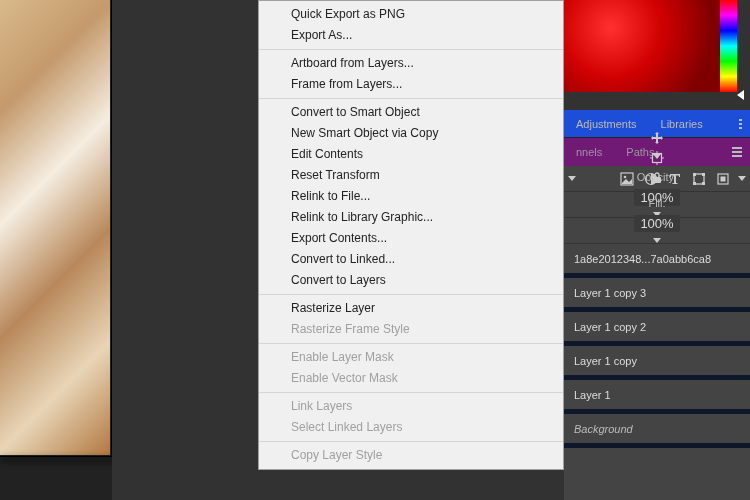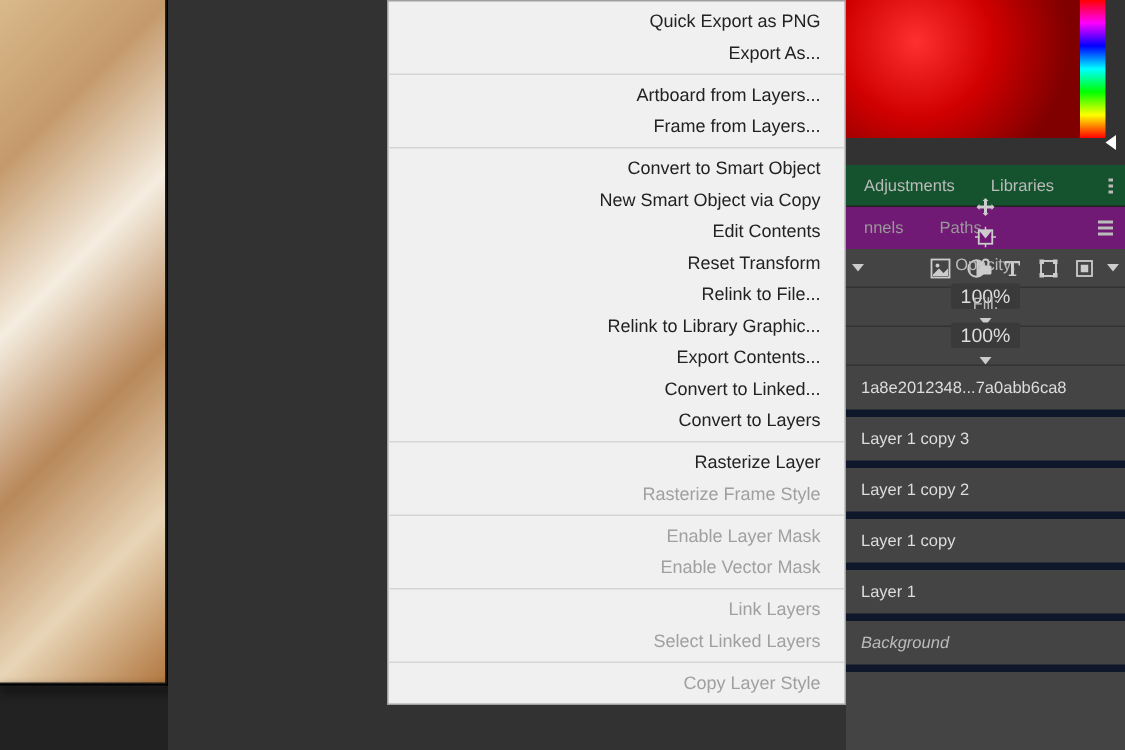--- a/index.html
+++ b/index.html
@@ -8,35 +8,35 @@
   
   .canvas-area { position: absolute; left: 0; top: 0; width: 110px; height: 455px; background: linear-gradient(135deg,#d9b98a 0%,#c49a6c 20%,#f5ede0 40%,#b8885a 60%,#e8d5b7 80%,#b27840 100%); }
   .canvas-border { position: absolute; left: 0; top: 0; width: 112px; height: 457px; border-right: 1px solid #000; border-bottom: 1px solid #000; }
   .canvas-shadow { position: absolute; left: 0; top: 457px; width: 130px; height: 6px; background: rgba(0,0,0,0.4); filter: blur(3px); }
 
   
   .workspace { position: absolute; left: 112px; top: 0; right: 0; bottom: 0; background: #323232; }
 
   
   .context-menu { position: absolute; left: 258px; top: 0; width: 306px; background: #f0f0f0; border: 1px solid #a0a0a0; font-size: 12px; color: #222; }
-  .menu-group { border-bottom: 1px solid #d5d5d5; padding: 3px 0; text-align: right; }
+  .menu-group { border-bottom: 1px solid #d5d5d5; padding: 3px 16px; }
   .menu-group:last-child { border-bottom: none; }
   .menu-item { padding: 3px 16px; line-height: 15px; cursor: default; white-space: nowrap; }
   .menu-item.disabled { color: #a0a0a0; }
   .menu-item.highlighted { background: #0a64d8; color: #fff; }
   .red-box { outline: 2px solid #e03030; outline-offset: -1px; }
 
   
   .hue-bar { position: absolute; left: 720px; top: 0; width: 17px; height: 92px; background: linear-gradient(180deg,#f00,#f0f,#00f,#0ff,#0f0,#ff0,#f00); }
   .hue-marker { position: absolute; left: 737px; top: 90px; width: 0; height: 0; border-top: 5px solid transparent; border-bottom: 5px solid transparent; border-right: 7px solid #fff; }
   .color-panel { position: absolute; left: 564px; top: 0; width: 156px; height: 92px; background: radial-gradient(circle at 30% 30%, #ff3030, #d00000, #800000 80%); }
 
   
   .right-panels { position: absolute; left: 564px; top: 110px; right: 0; bottom: 0; background: #444444; color: #ccc; font-size: 11px; }
-  .panel-tabs { display: flex; align-items: center; height: 28px; background: #14532d; border-bottom: 1px solid #222; }
+  .panel-tabs { display: flex; align-items: center; height: 28px; background: #1d4ed8; border-bottom: 1px solid #222; }
   .panel-tab { padding: 0 12px; height: 28px; line-height: 28px; color: #bbb; cursor: default; }
   .panel-tab.spacer { flex: 1; }
   .panel-menu-icon { width: 18px; display: flex; flex-direction: column; gap: 2px; padding-right: 8px; }
   .panel-menu-icon span { height: 2px; background: #bbb; display: block; }
 
   .subtabs { display: flex; align-items: center; height: 28px; background: #701a75; }
   .subtab { padding: 0 12px; height: 28px; line-height: 28px; color: #999; }
 
   .toolbar-row { display: flex; align-items: center; height: 26px; padding: 0 4px; gap: 6px; background: #444; border-bottom: 1px solid #333; }
   .toolbar-row.second { justify-content: flex-end; flex-direction: column; }

